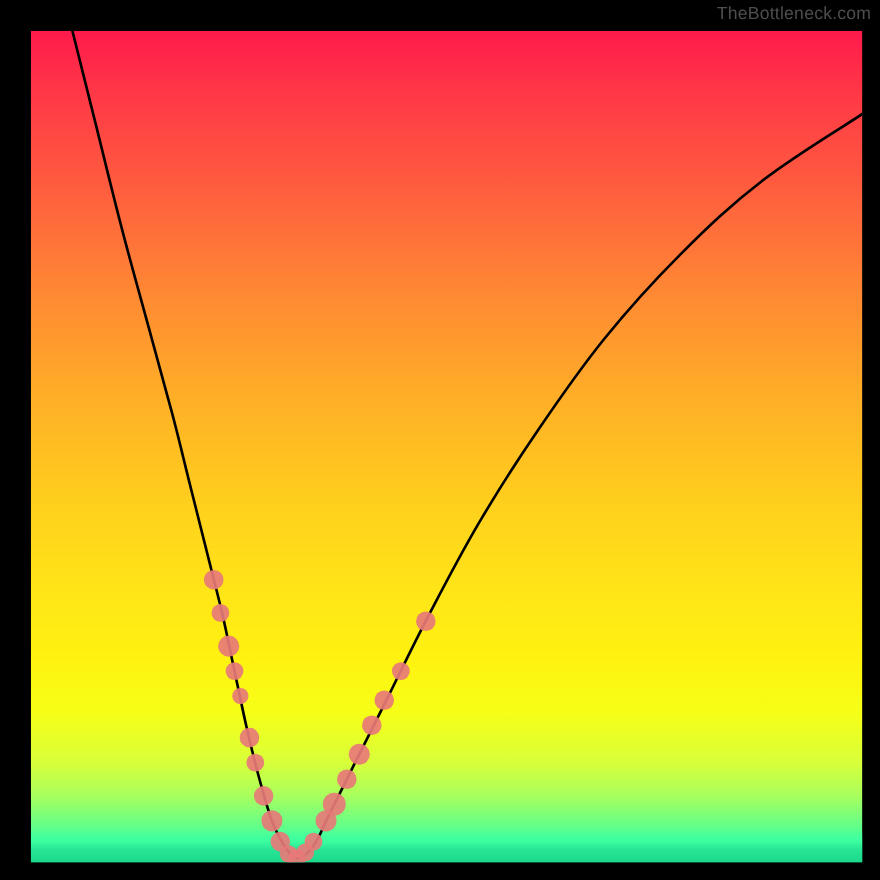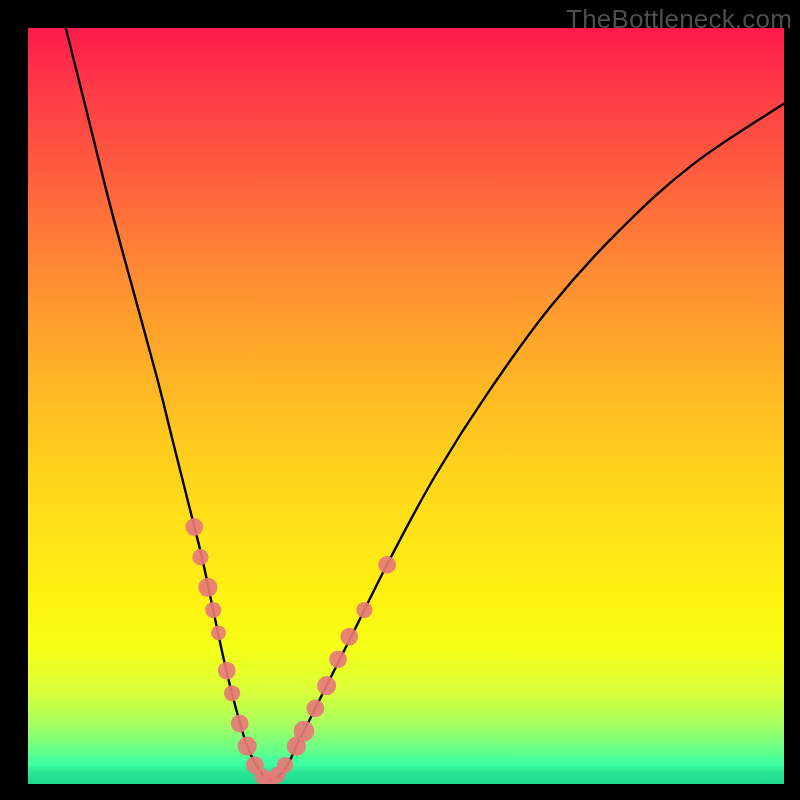--- a/index.html
+++ b/index.html
@@ -52,21 +52,21 @@
       rgba(60,255,150,0.0) 0%,
       #3effa0 35%,
       #28e696 60%,
       #1bd98a 100%);
   }
   .watermark {
     position: absolute;
     top: 4px;
     right: 8px;
     color: #4e4e4e;
-    font-size: 26px;
+    font-size: 16px;
     font-weight: 400;
     letter-spacing: 0.2px;
     z-index: 50;
     user-select: none;
   }
   svg.curve {
     position: absolute;
     left: 0; top: 0;
     width: 756px; height: 756px;
   }

